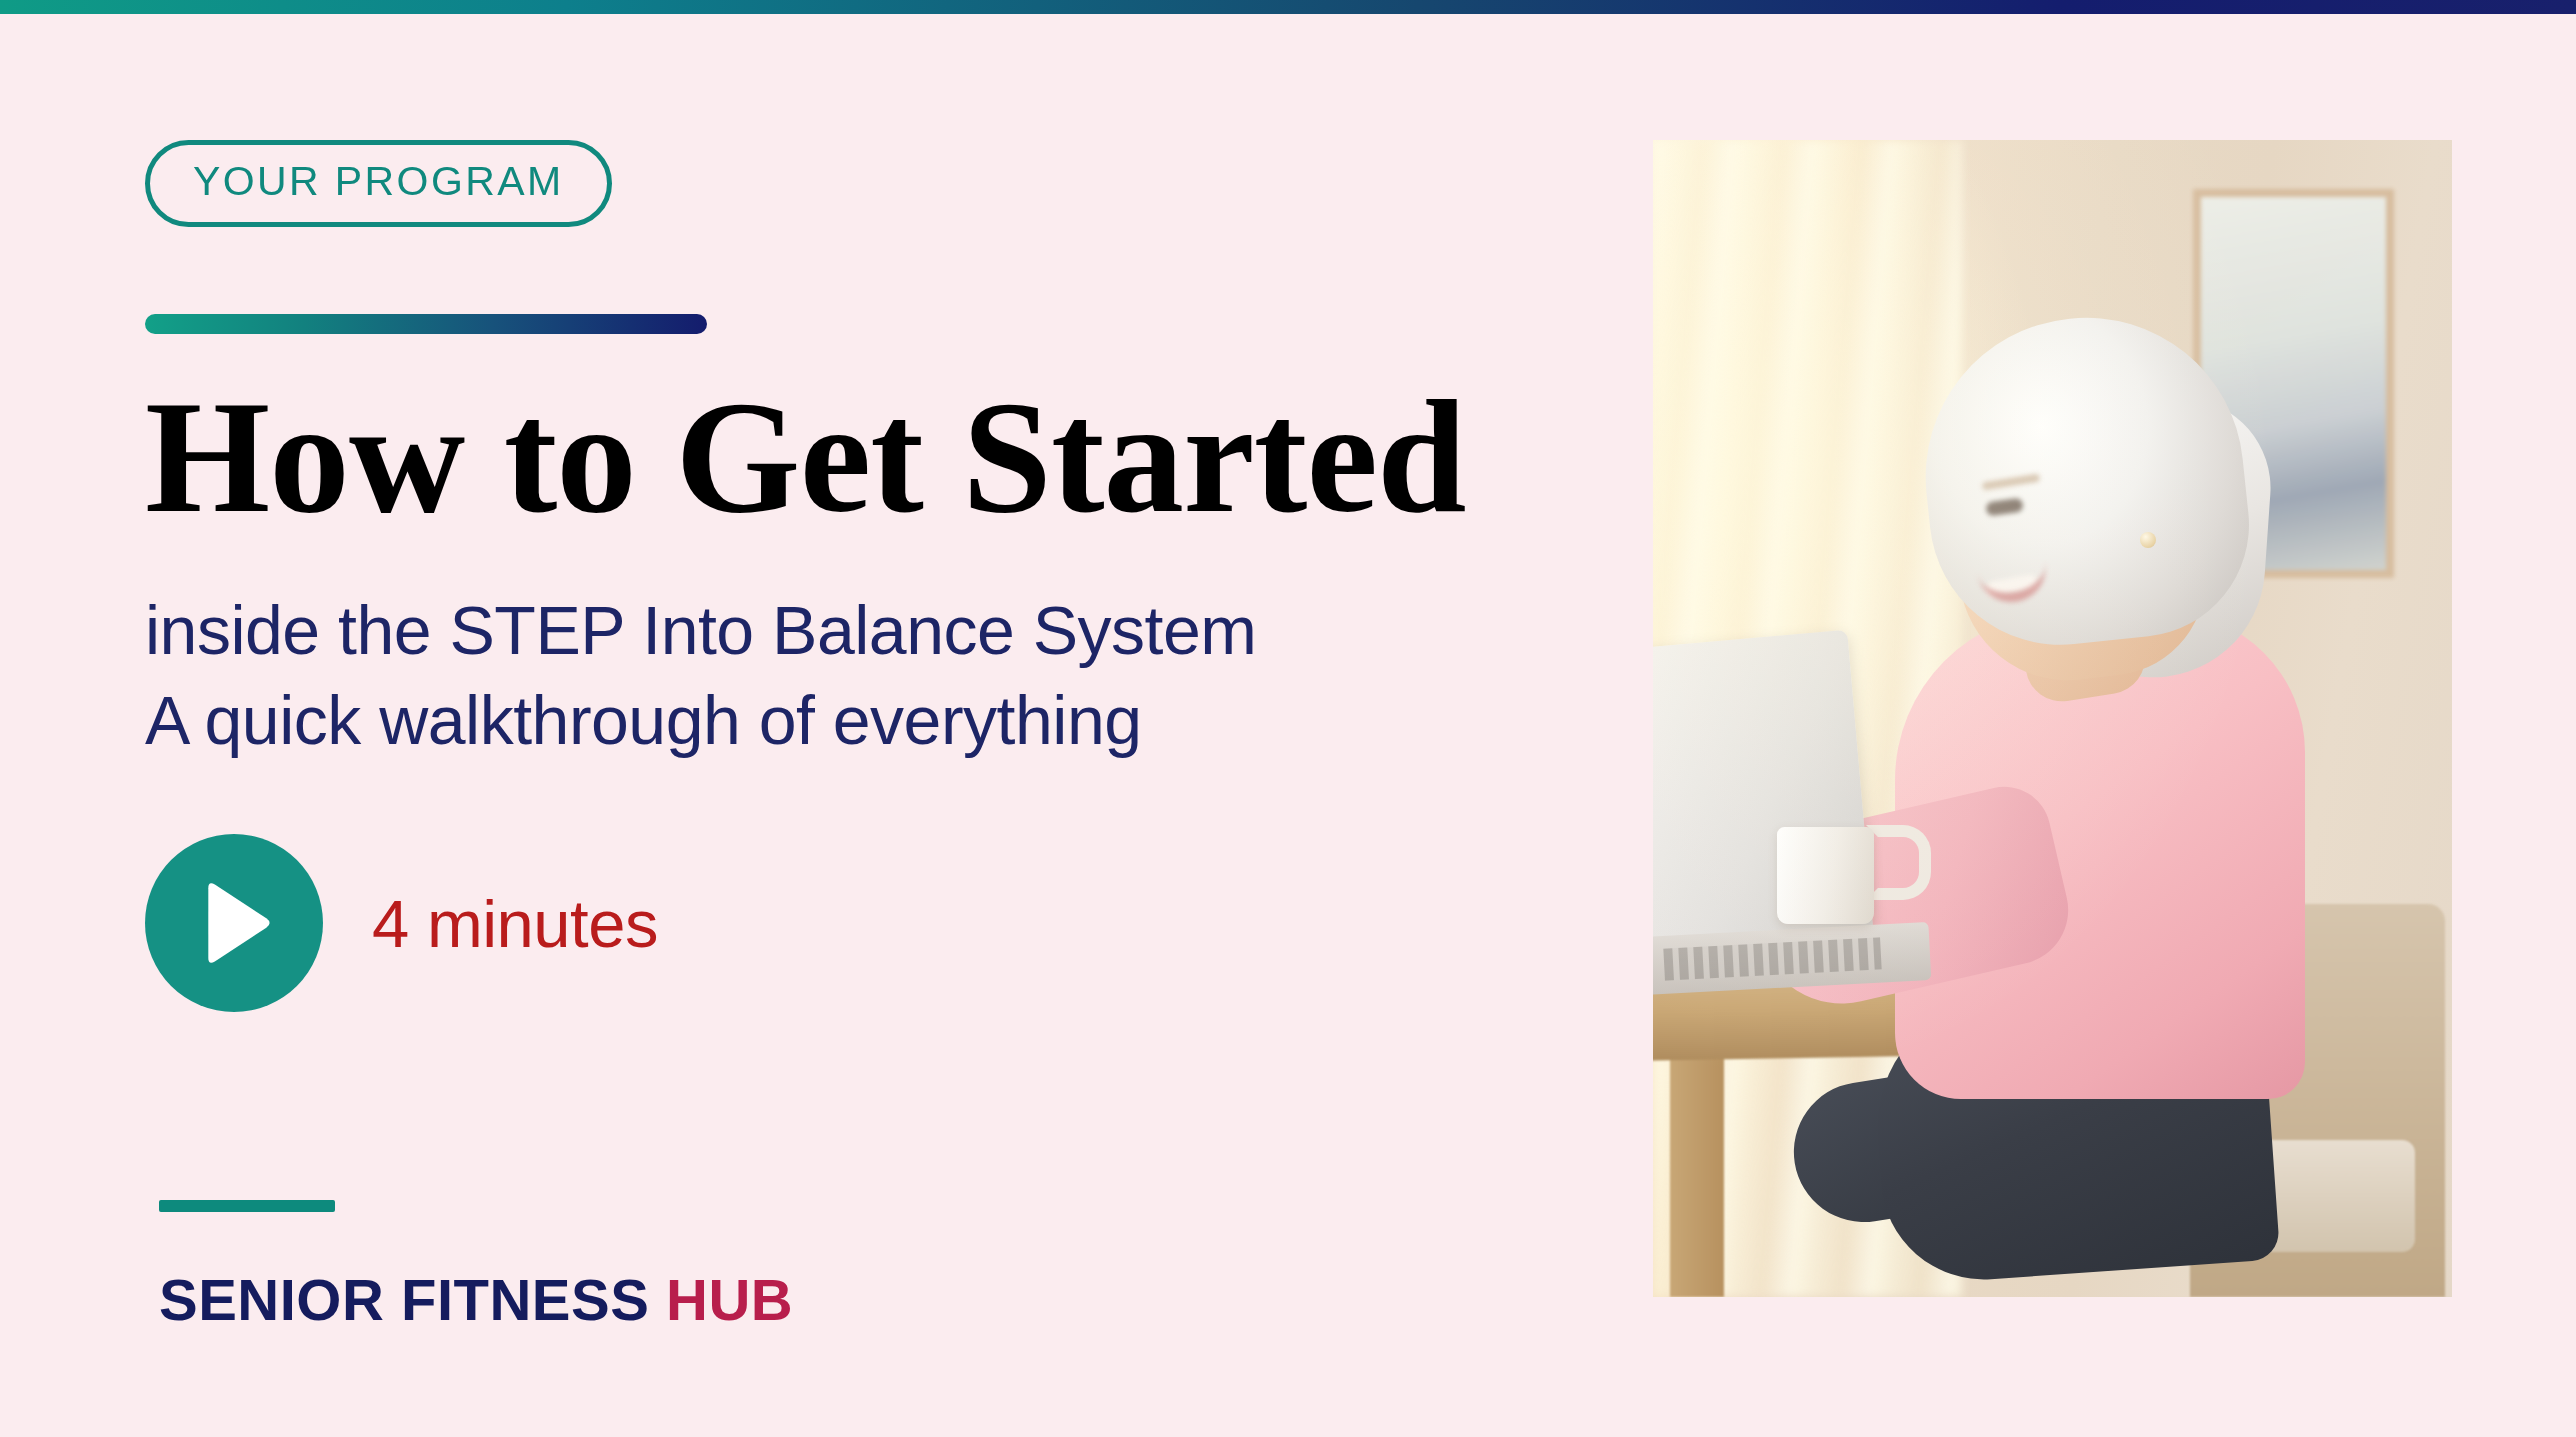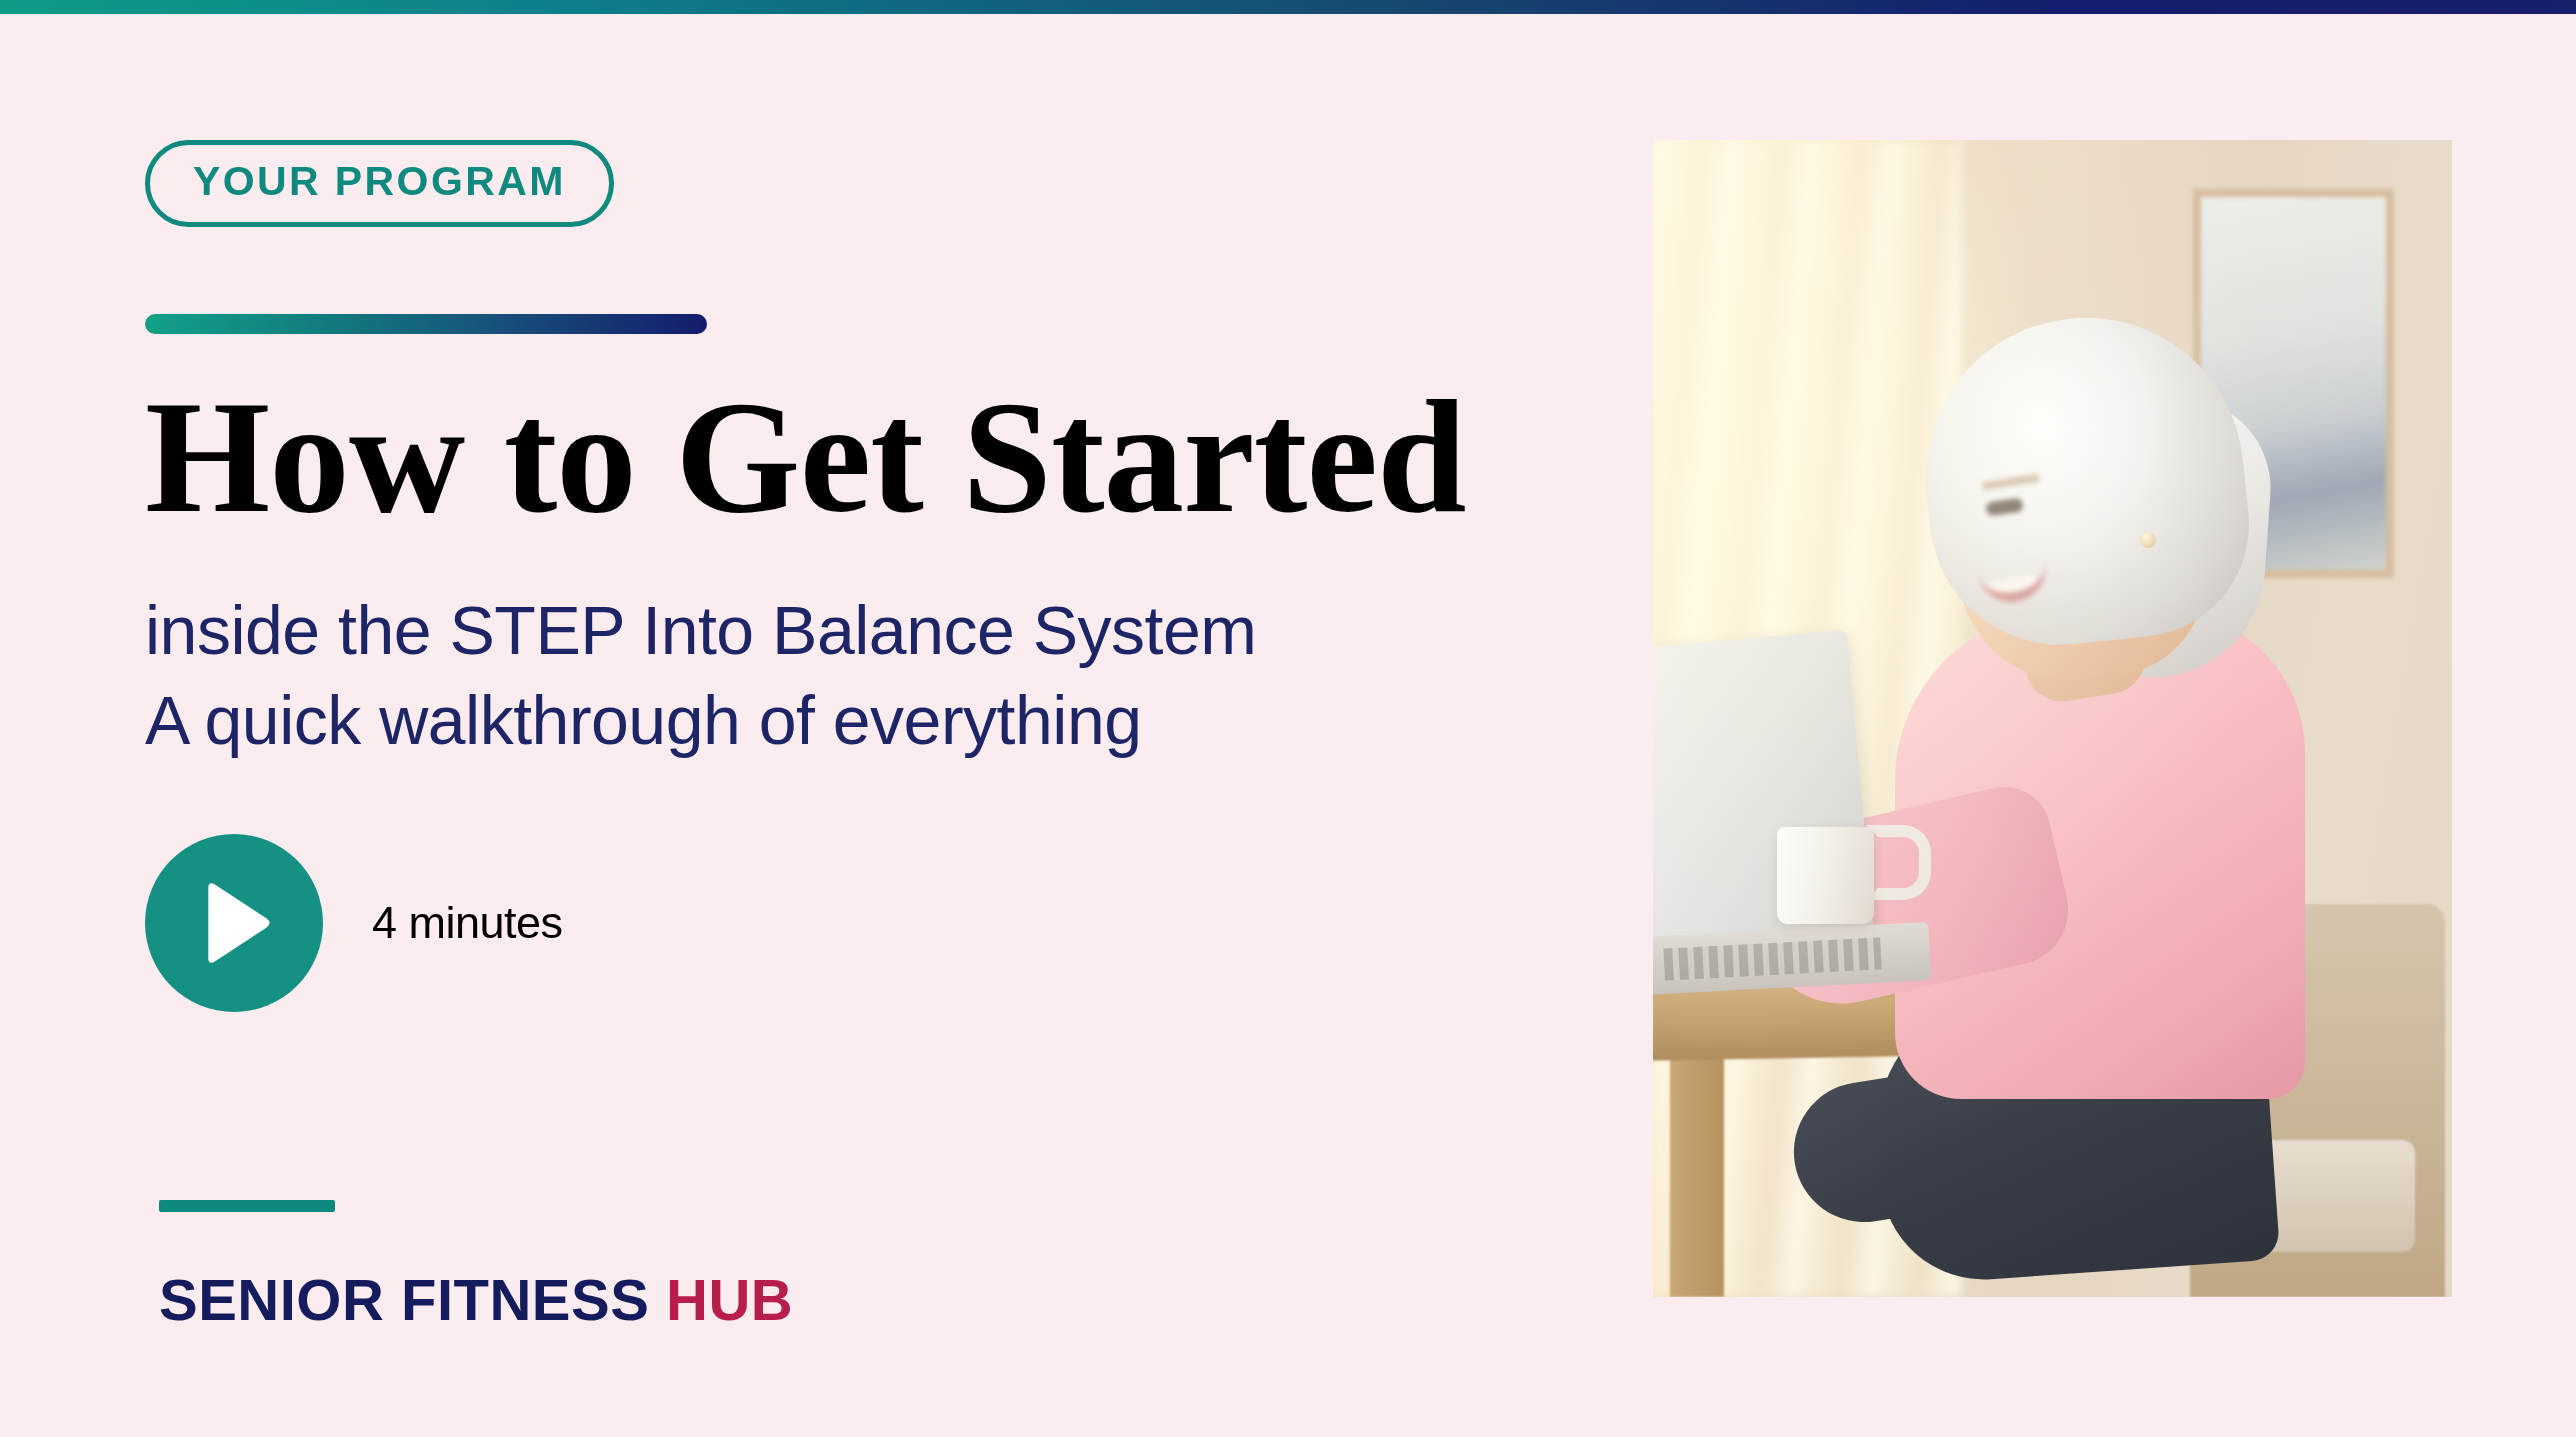--- a/index.html
+++ b/index.html
@@ -38,21 +38,21 @@
     display: inline-block;
     border: 5.6px solid #10897e;
     border-radius: 935px;
     padding: 16px 43px 19.7px 43px;
     box-sizing: border-box;
   }
   .badge-label {
     display: block;
     font-family: "Liberation Sans", sans-serif;
     font-size: 41px;
-    font-weight: 700;
+    font-weight: 400;
     letter-spacing: 2.4px;
     color: #10897e;
     line-height: 1;
     white-space: nowrap;
   }
 
   
   .accent-bar {
     margin-top: 87px;
     width: 562px;
@@ -99,23 +99,23 @@
     border-radius: 50%;
     background: #159184;
     display: flex;
     align-items: center;
     justify-content: center;
     flex: 0 0 auto;
   }
   .play-circle svg { display: block; }
   .duration-label {
     font-family: "Liberation Sans", sans-serif;
-    font-size: 45px;
+    font-size: 67px;
     font-weight: 400;
-    color: #000000;
+    color: #b91c1c;
     margin-left: 49px;
     letter-spacing: -0.5px;
     white-space: nowrap;
   }
 
   
   .brand-block {
     position: absolute;
     left: 159px;
     top: 1200px;

